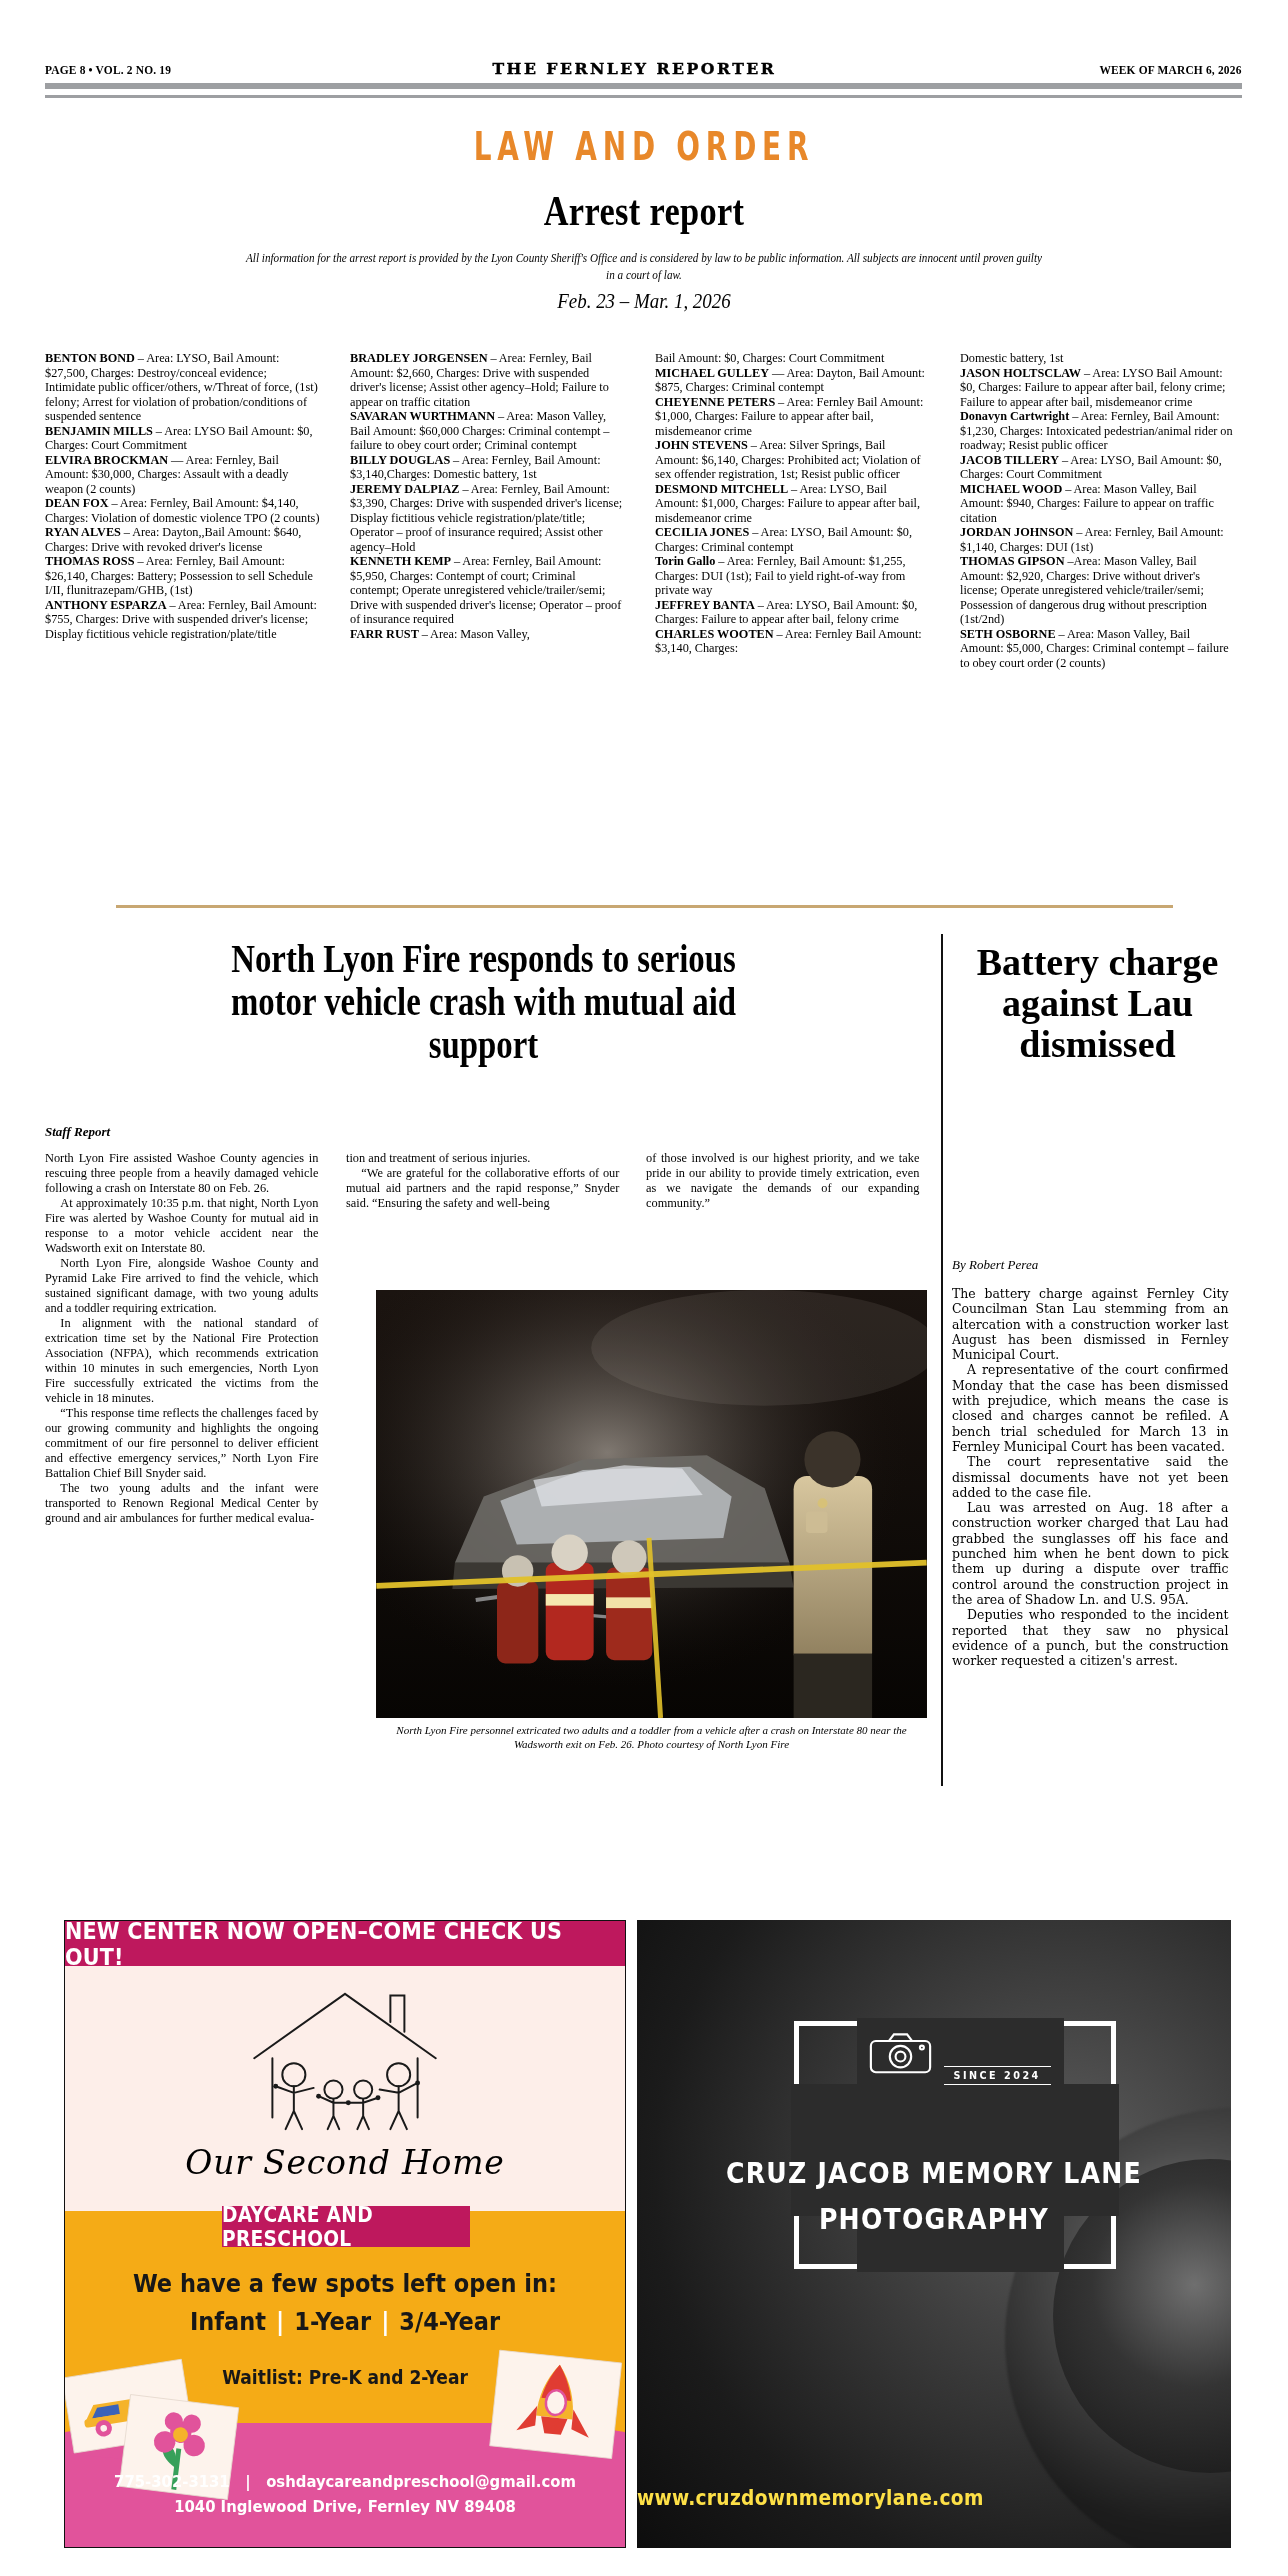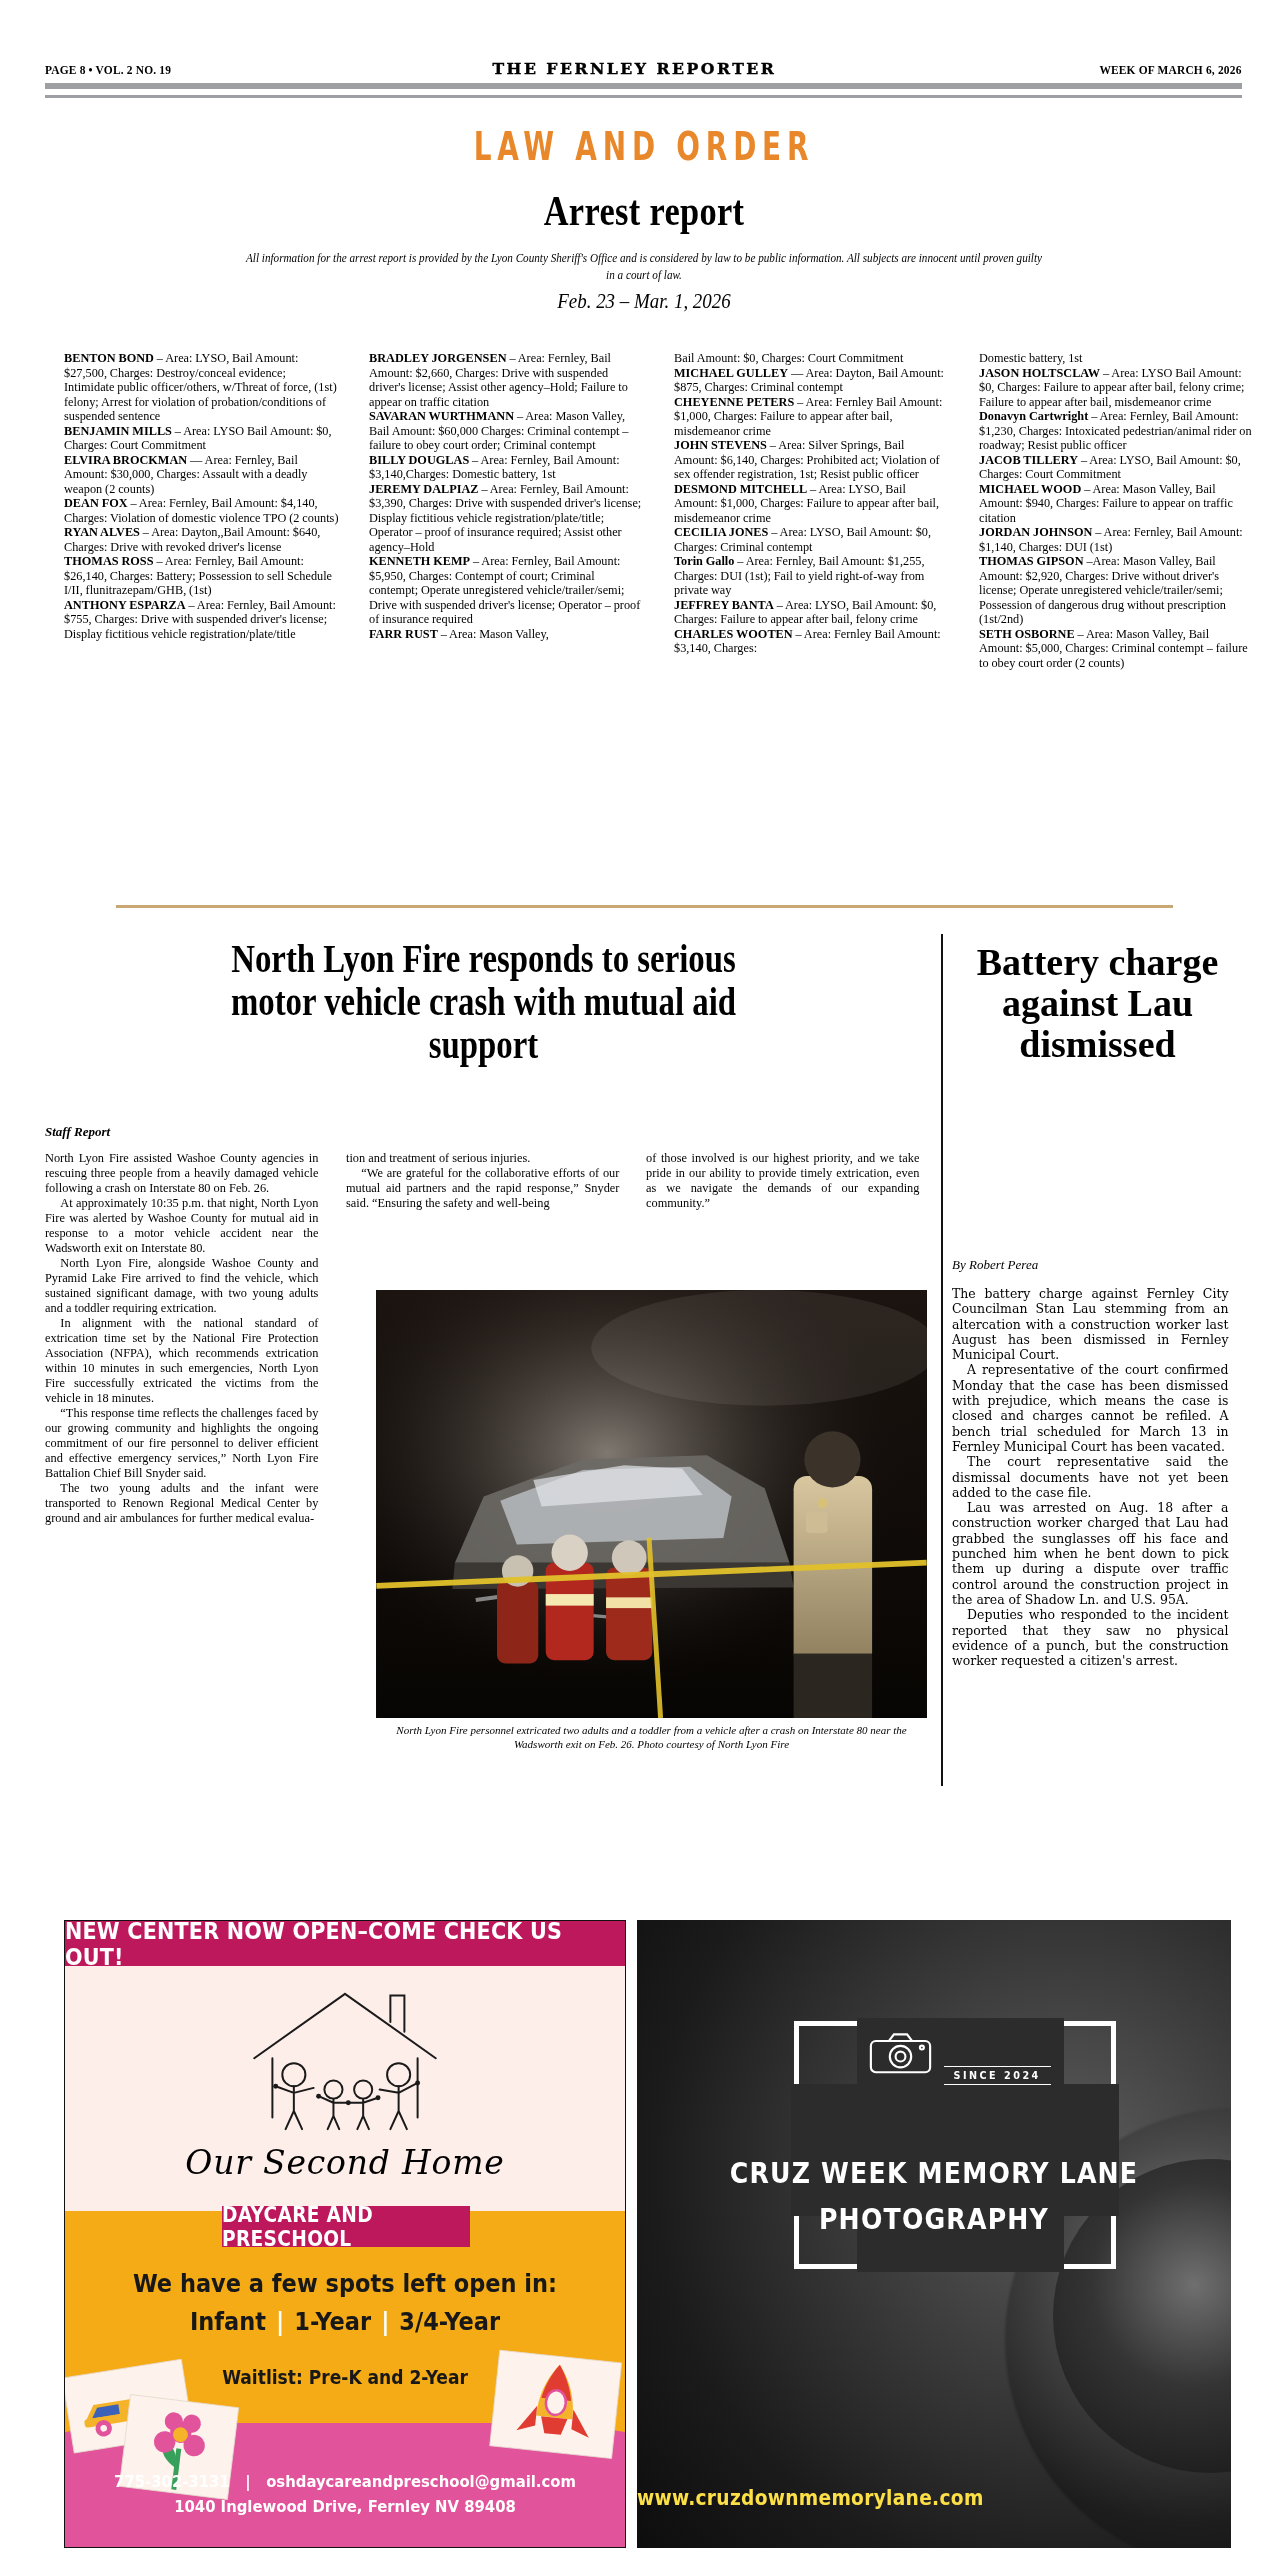--- a/index.html
+++ b/index.html
@@ -57,21 +57,21 @@
   .arrest-date {
     position:absolute; left:0; top:289px; width:1288px; text-align:center;
     font-style:italic; font-size:21.5px;
     font-family:"Liberation Serif", serif;
     transform:scaleX(.88); transform-origin:center top;
   }
 
   
   .arrest-cols {
     position:absolute; left:45px; top:351px; width:1197px; height:529px;
-    display:flex; gap:23px;margin-left:19px;
+    display:flex; gap:23px;
   }
   .acol { width:283px; }
   .acol p {
     margin:0; font-size:12.6px; line-height:14.5px;
     font-family:"Liberation Serif", serif;
     text-align:left;
     transform:scaleX(.975); transform-origin:left top;
     word-spacing:-0.2px;
   }
   .acol b { font-weight:700; }
@@ -497,21 +497,21 @@
           <path d="M34 18 L40 10 L56 10 L62 18"></path>
           <circle cx="48" cy="37" r="13"></circle>
           <circle cx="48" cy="37" r="6"></circle>
           <circle cx="74" cy="26" r="2.4"></circle>
         </g>
       </svg>
       <div class="ad2-since">SINCE 2024</div>
     </div>
 
     <div class="ad2-title">
-      <div>CRUZ WEEK MEMORY LANE</div>
+      <div>CRUZ JACOB MEMORY LANE</div>
       <div>PHOTOGRAPHY</div>
     </div>
 
     <div class="ad2-url">www.cruzdownmemorylane.com</div>
   </div>
 
 </div>
 
 
 </body></html>

